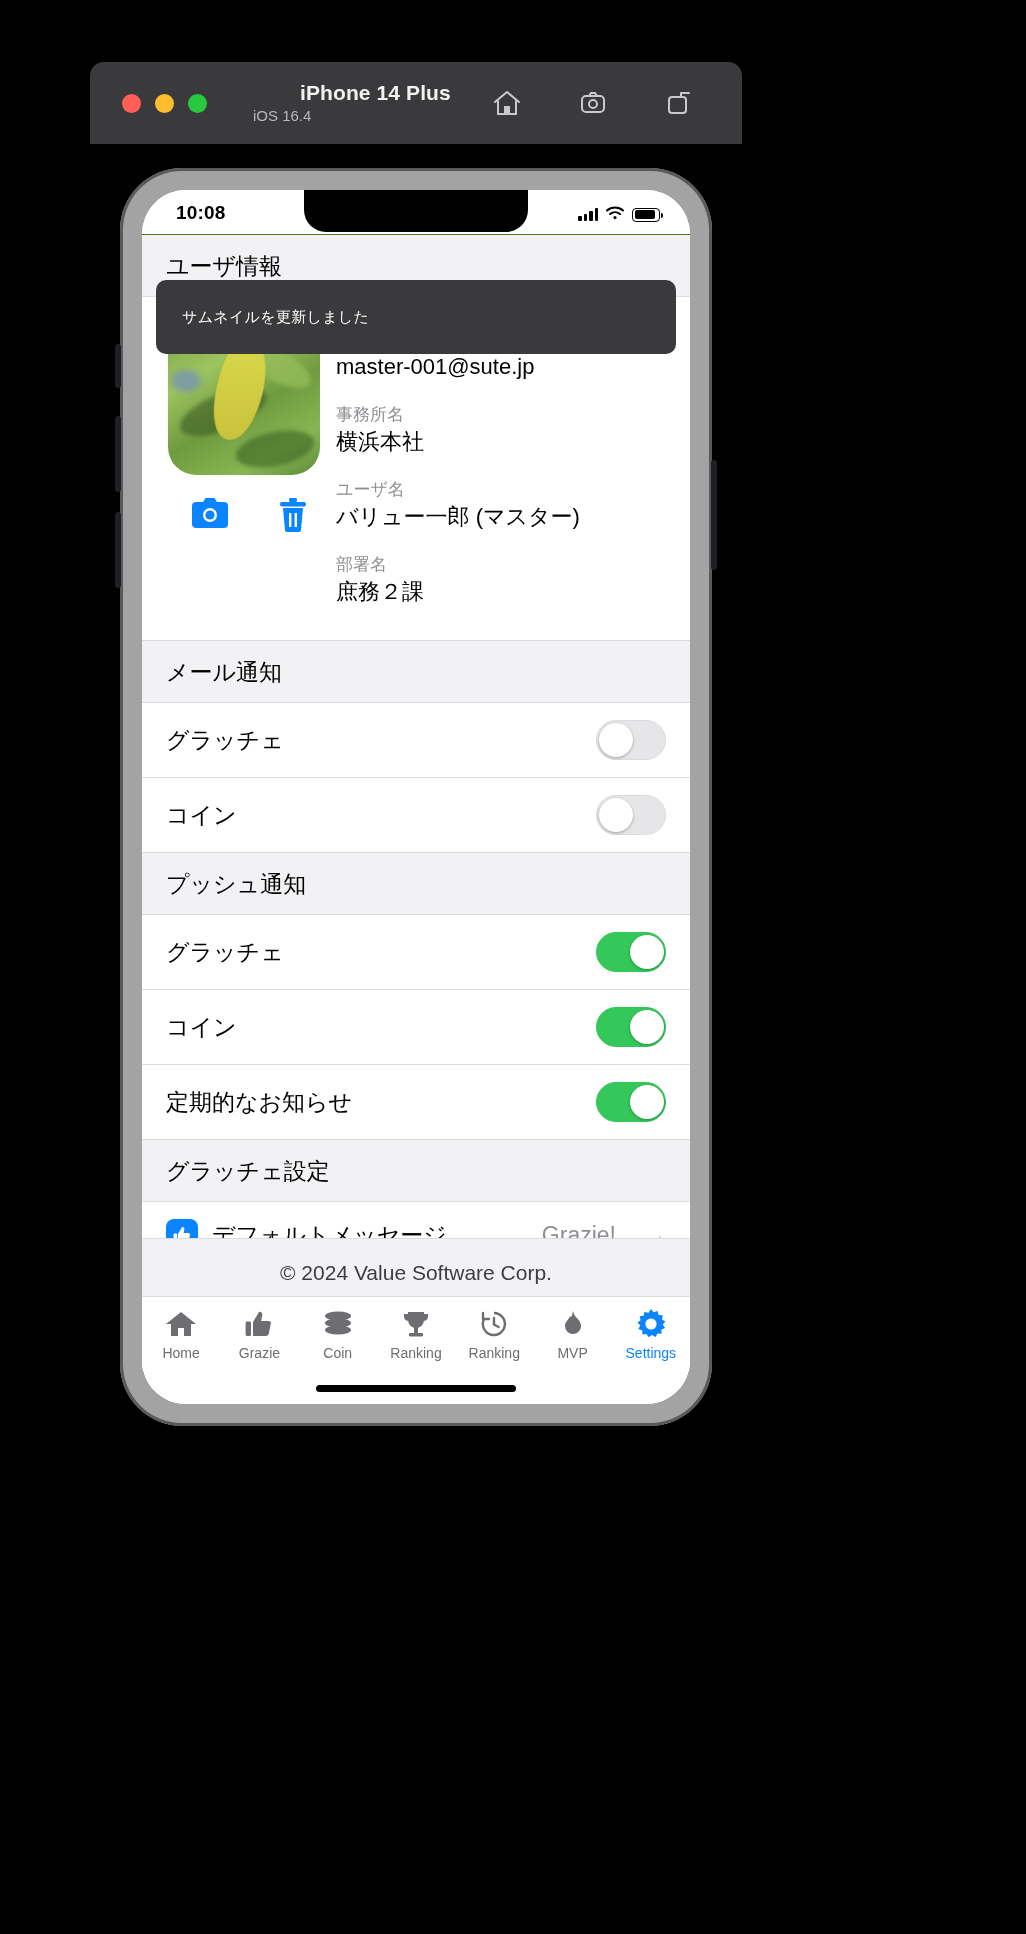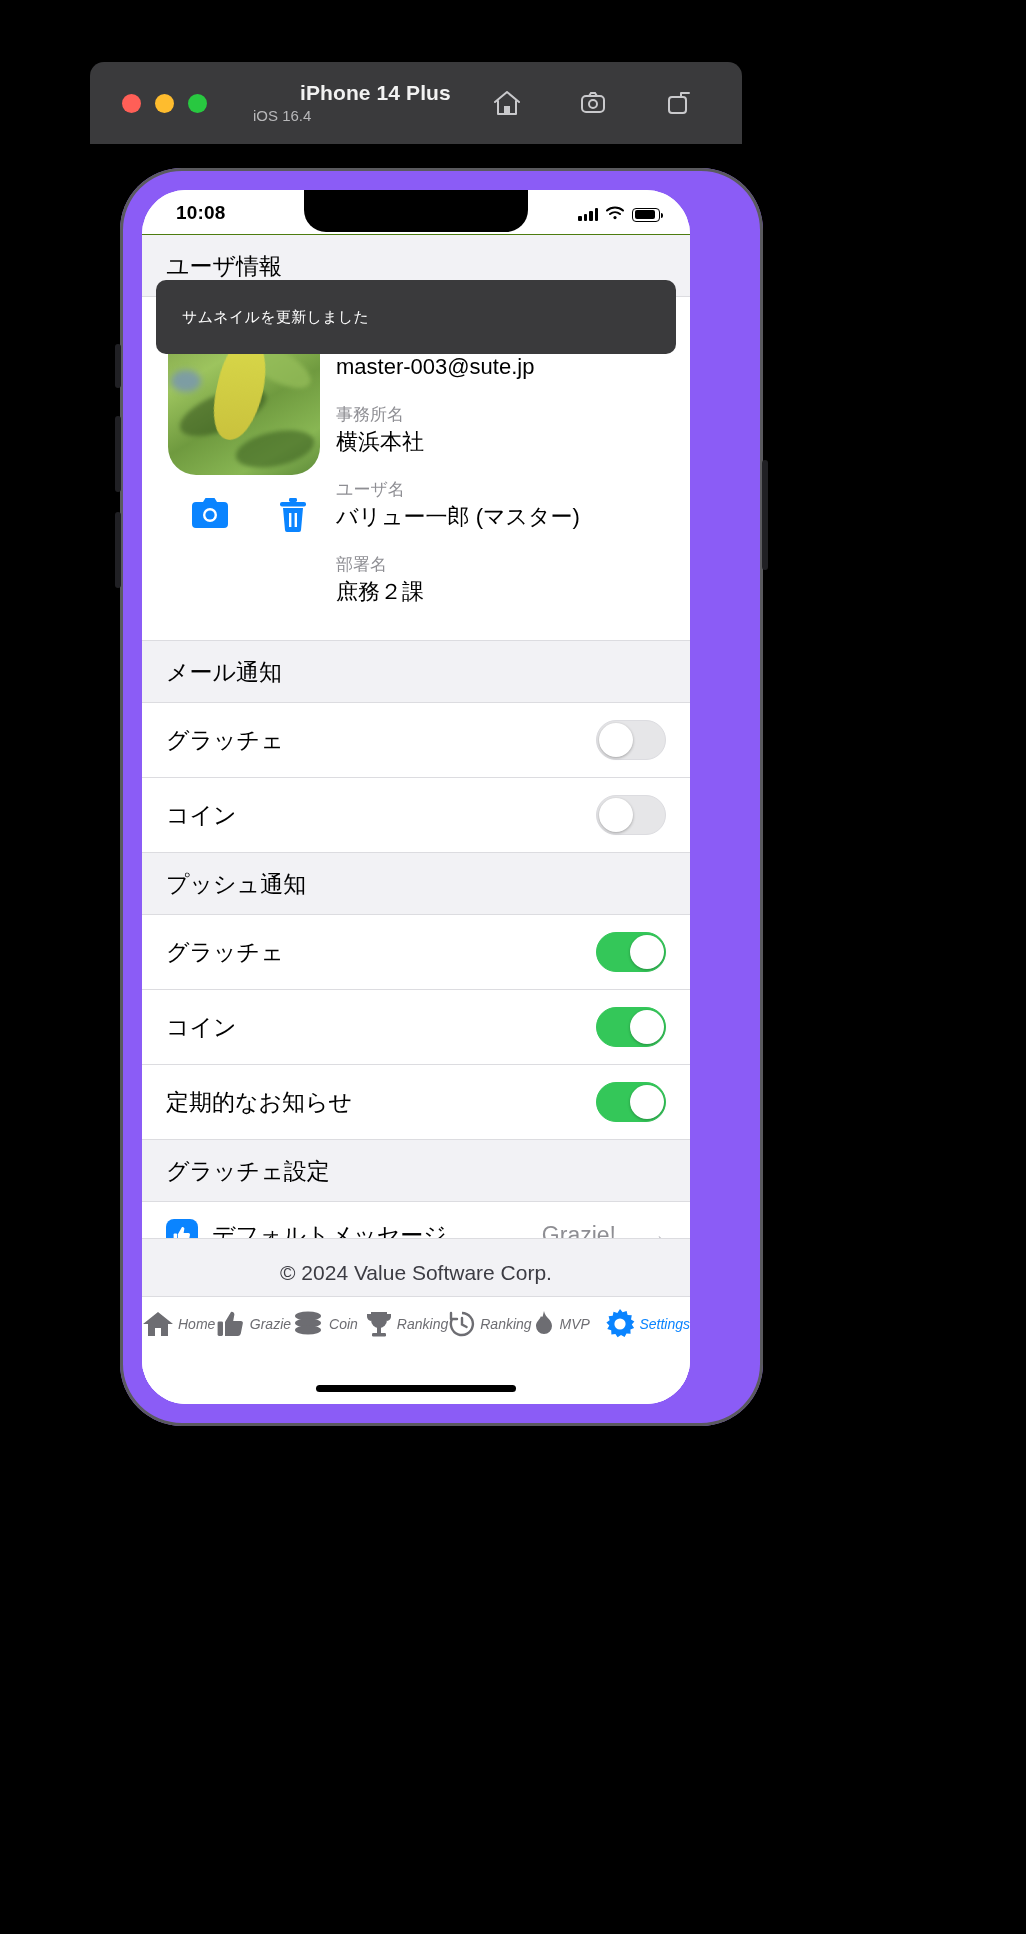--- a/index.html
+++ b/index.html
@@ -34,22 +34,22 @@
     color: #b8b8ba; font-size: 15px; line-height: 19px; margin-top: 1px;
   }
   .sim-tools { margin-left: auto; display: flex; gap: 52px; margin-right: 46px; }
   .sim-tool { width: 34px; height: 34px; display: flex; align-items: center; justify-content: center; cursor: pointer; }
   .sim-tool svg { display: block; }
 
   
   #phone-frame {
     position: absolute;
     left: 120px; top: 168px;
-    width: 643px; height: 1258px;
-    background: #8b5cf6;
+    width: 592px; height: 1258px;
+    background: #a3a3a3;
     border-radius: 62px;
     box-shadow: inset 0 0 0 3px #5a5a5e;
     padding-left: 14px;
   }
   .side-btn { position: absolute; background: #202024; border-radius: 3px; }
   .btn-silent { left: -5px; top: 176px; width: 6px; height: 44px; }
   .btn-volup  { left: -5px; top: 248px; width: 6px; height: 76px; }
   .btn-voldn  { left: -5px; top: 344px; width: 6px; height: 76px; }
   .btn-power  { right: -5px; top: 292px; width: 6px; height: 110px; }
 
@@ -206,21 +206,21 @@
     text-align: center; padding: 22px 0 24px 0;
     font-size: 21px; color: #3c3c43;
   }
 
   
   #tab-bar {
     position: absolute; left: 0; bottom: 0; width: 100%; height: 108px;
     background: #fff; border-top: 1px solid #dcdce0;
     display: flex; align-items: flex-start; padding-top: 10px;
   }
-  .tab { flex: 1; display: flex; align-items: center; gap: 4px; cursor: pointer; font-style: italic; }
+  .tab { flex: 1; display: flex; flex-direction: column; align-items: center; gap: 4px; cursor: pointer; }
   .tab-label { font-size: 14px; color: #6d6d72; }
   .tab.active .tab-label { color: #0a84ff; }
   .tab-icon { height: 34px; display: flex; align-items: center; justify-content: center; }
 
   #home-indicator {
     position: absolute; left: 50%; transform: translateX(-50%); bottom: 12px;
     width: 200px; height: 7px; background: #000; border-radius: 4px;
   }
 </style>
 </head>
@@ -323,21 +323,21 @@
                 <path d="M5 11 H25 L23 33 A2 2 0 0 1 21 35 H9 A2 2 0 0 1 7 33 Z"></path>
                 <rect x="11" y="16" width="2.4" height="14" fill="#fff"></rect>
                 <rect x="16.6" y="16" width="2.4" height="14" fill="#fff"></rect>
               </svg>
             </span>
           </div>
         </div>
         <div id="profile-fields">
           <div class="field">
             <div class="field-label">メールアドレス</div>
-            <div class="field-value">master-003@sute.jp</div>
+            <div class="field-value">master-001@sute.jp</div>
           </div>
           <div class="field">
             <div class="field-label">事務所名</div>
             <div class="field-value">横浜本社</div>
           </div>
           <div class="field">
             <div class="field-label">ユーザ名</div>
             <div class="field-value">バリュー一郎 (マスター)</div>
           </div>
           <div class="field">

